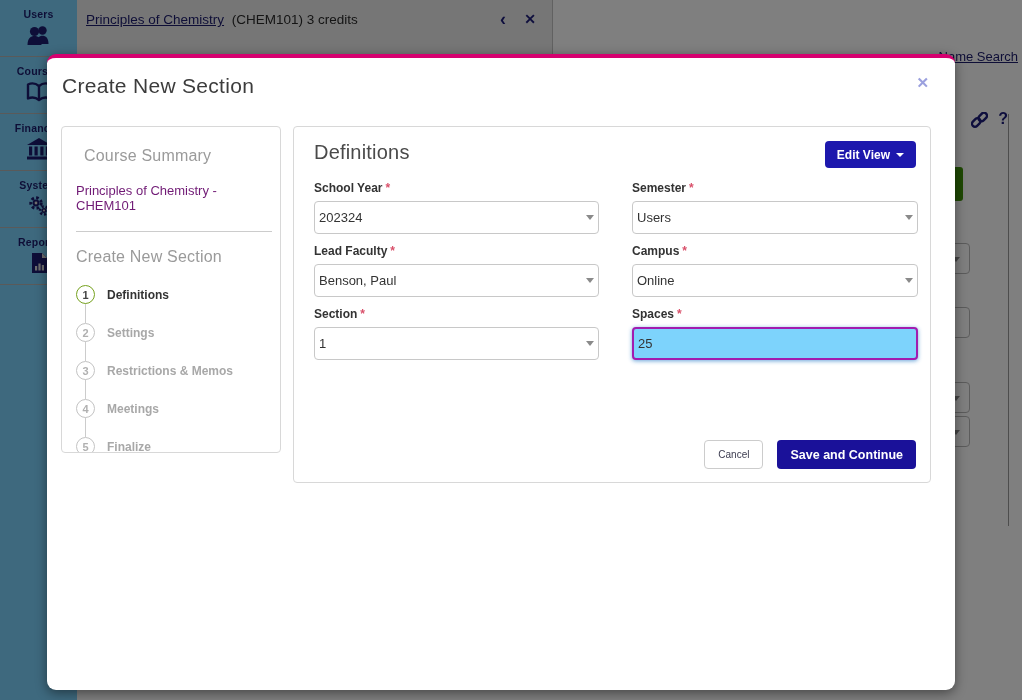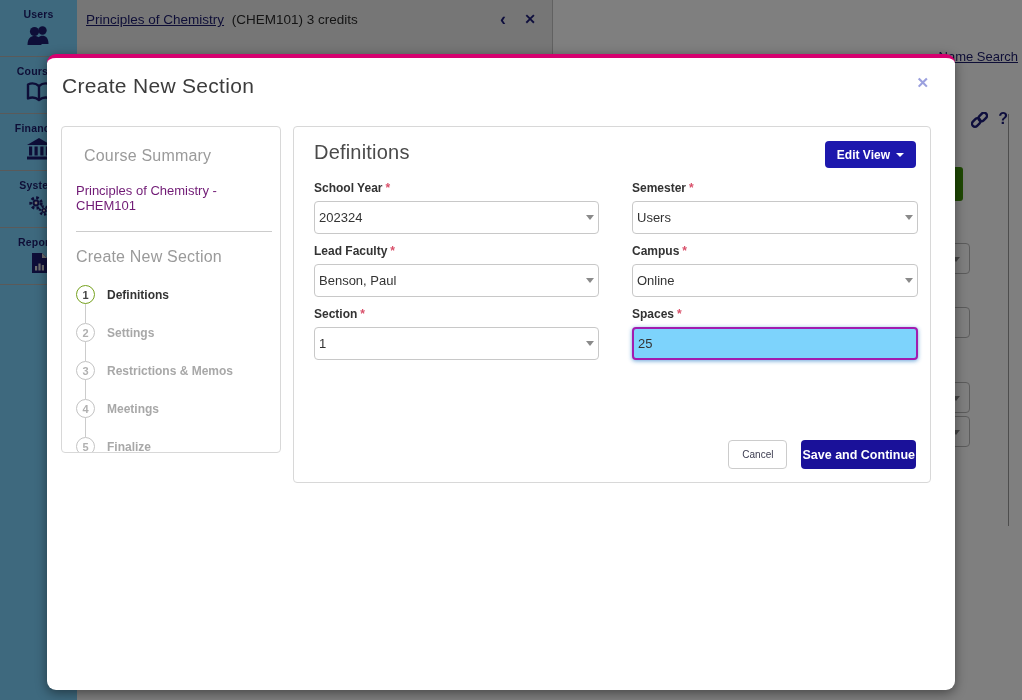--- a/index.html
+++ b/index.html
@@ -73,21 +73,21 @@
   .req { color:#d9506a; margin-left:3px; }
   .select, .input { height:33px; border:1px solid #c8c8c8; border-radius:4px; background:#fff;
     display:flex; align-items:center; justify-content:space-between; padding:0 4px; font-size:13px; color:#333; cursor:pointer;gap:40px; }
   .caret { width:0; height:0; border-left:4px solid transparent; border-right:4px solid transparent; border-top:5px solid #8a8a8a; }
   .input { width:100%; font-family:"Liberation Sans", sans-serif; }
   .input.highlight { background:#7dd3fc; border:2px solid #a21caf; box-shadow:0 1px 4px rgba(91,155,213,.9); outline:none; }
 
   .form-footer { position:absolute; right:14px; bottom:13px; display:flex; gap:14px; }
   .btn-cancel { height:29px; padding:0 13px; background:#fff; border:1px solid #ccc; border-radius:4px;
     font-family:"Liberation Sans", sans-serif; font-size:10px; color:#3c3c50; cursor:pointer; }
-  .btn-save { height:29px; padding:0 1px; background:#1a1199; border:none; border-radius:4px;
+  .btn-save { height:29px; padding:0 13px; background:#1a1199; border:none; border-radius:4px;
     font-family:"Liberation Sans", sans-serif; font-size:12.5px; font-weight:bold; color:#fff; cursor:pointer; }
 </style>
 </head>
 <body>
 
 <div class="screen">
 
   <div class="bg-page">
 
     <aside class="sidebar">

